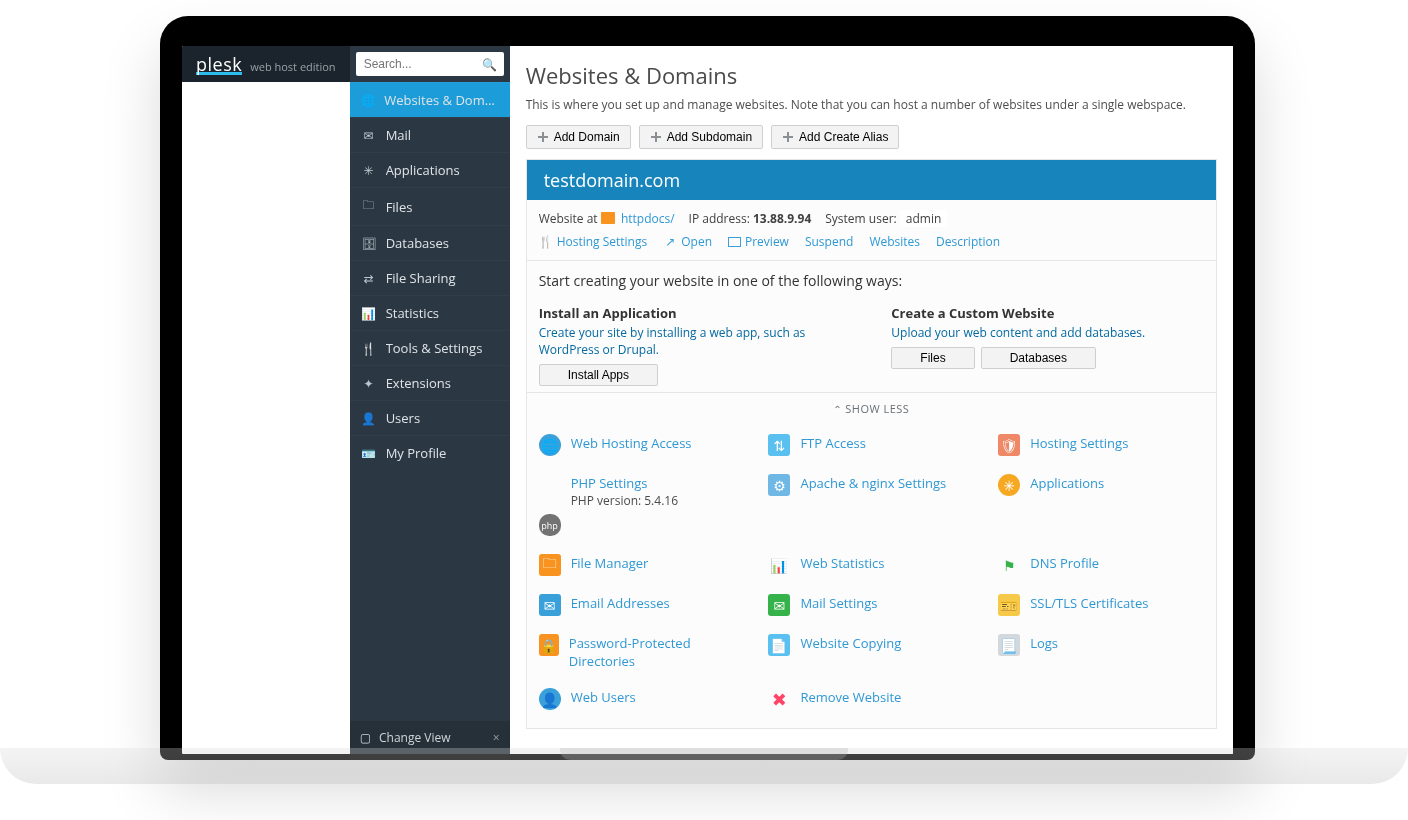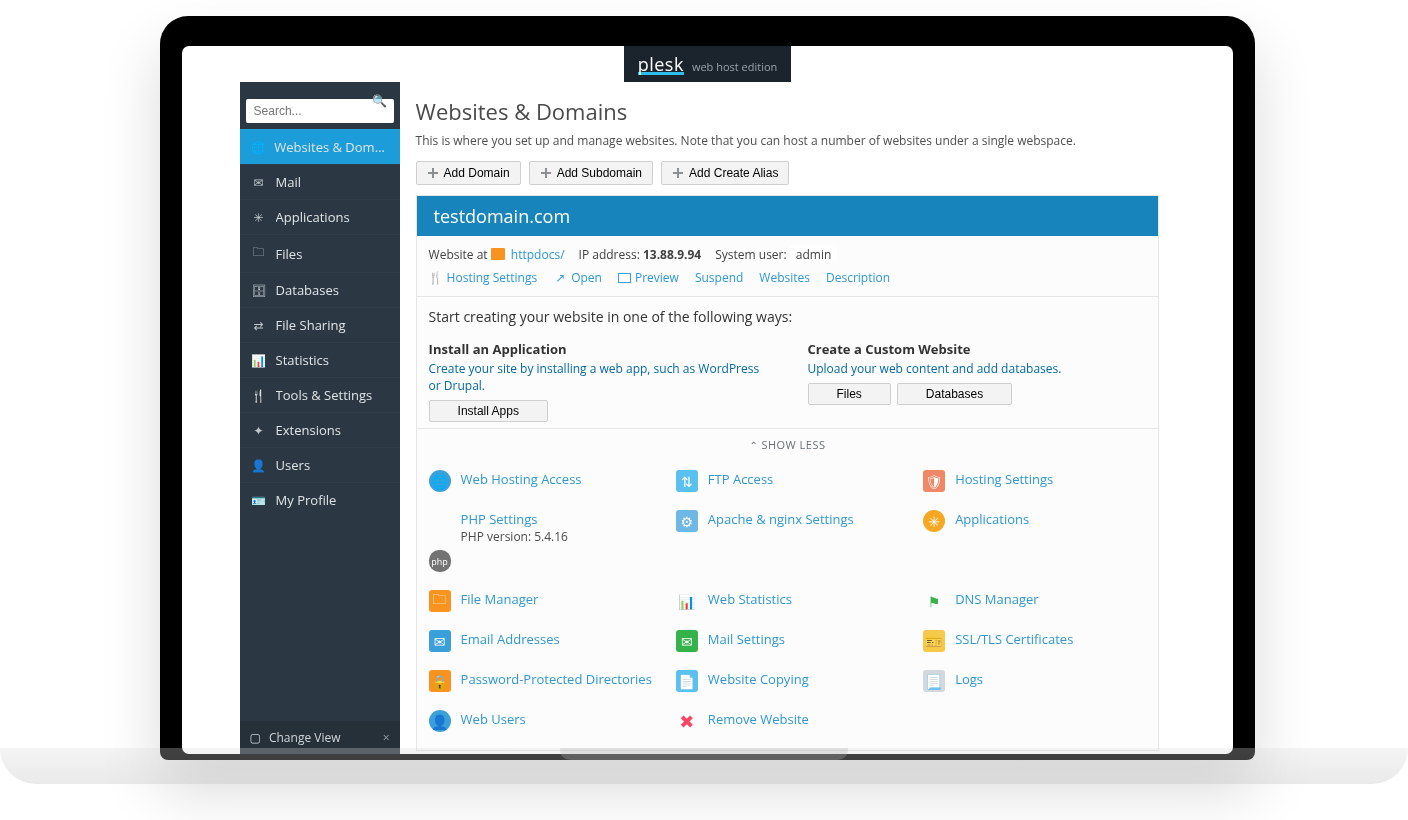--- a/index.html
+++ b/index.html
@@ -31,23 +31,23 @@
     left:160px;top:16px;
     width:1095px;height:744px;
     background:#000;
     border-radius:28px 28px 8px 8px;
     padding:30px 22px 6px 22px;
     box-shadow:0 30px 60px rgba(0,0,0,.15);
   }
   .screen{
     width:100%;height:100%;
     background:#fff;
-    border-radius:7px;
+    border-radius:1px;
     overflow:hidden;
-    display:flex;flex-direction:column;align-items:center;
+    display:flex;flex-direction:row;
   }
   .laptop-base{
     position:absolute;left:0;top:748px;width    :1408px;height:36px;
     background:linear-gradient(#d9d9d9,#b6b6b6);
     border-radius:0 0 36px 36px;
     opacity:.3;
   }
   .laptop-notch{
     position:absolute;left:560px;top:748px;width:288px;height:12px;
     background:#b0b0b0;opacity:.3;border-radius:0 0 10px 10px;
@@ -73,21 +73,20 @@
     font-size:13px;
   }
   .search{
     padding:6px;background:var(--plesk-sidebar);
     position:relative;
   }
   .search input{
     width:100%;height:24px;
     border:0;border-radius:2px;padding:0 24px 0 8px;
     font-size:12px;
-    margin-top:11px;
   }
   .search .icon{
     position:absolute;right:12px;top:10px;color:#888;font-size:12px;
     pointer-events:none;
   }
   .nav{flex:1;}
   .nav-item{
     display:flex;align-items:center;gap:10px;
     padding:8px 12px;cursor:pointer;
     border-top:1px solid rgba(255,255,255,.03);
@@ -370,21 +369,21 @@
               <div class="tile">
                 <span class="tic folder">🗀</span>
                 <div><a href="#">File Manager</a></div>
               </div>
               <div class="tile">
                 <span class="tic stats">📊</span>
                 <div><a href="#">Web Statistics</a></div>
               </div>
               <div class="tile">
                 <span class="tic dns">⚑</span>
-                <div><a href="#">DNS Manager</a></div>
+                <div><a href="#">DNS Profile</a></div>
               </div>
               <div class="tile">
                 <span class="tic mail">✉</span>
                 <div><a href="#">Email Addresses</a></div>
               </div>
               <div class="tile">
                 <span class="tic mailcfg">✉</span>
                 <div><a href="#">Mail Settings</a></div>
               </div>
               <div class="tile">

